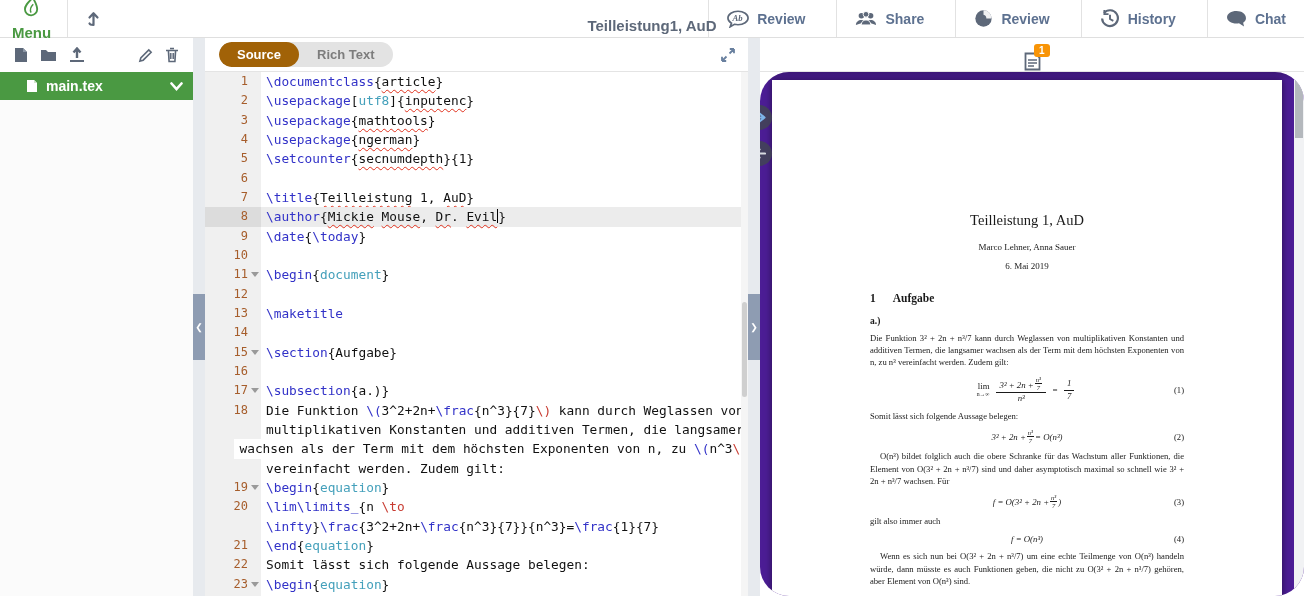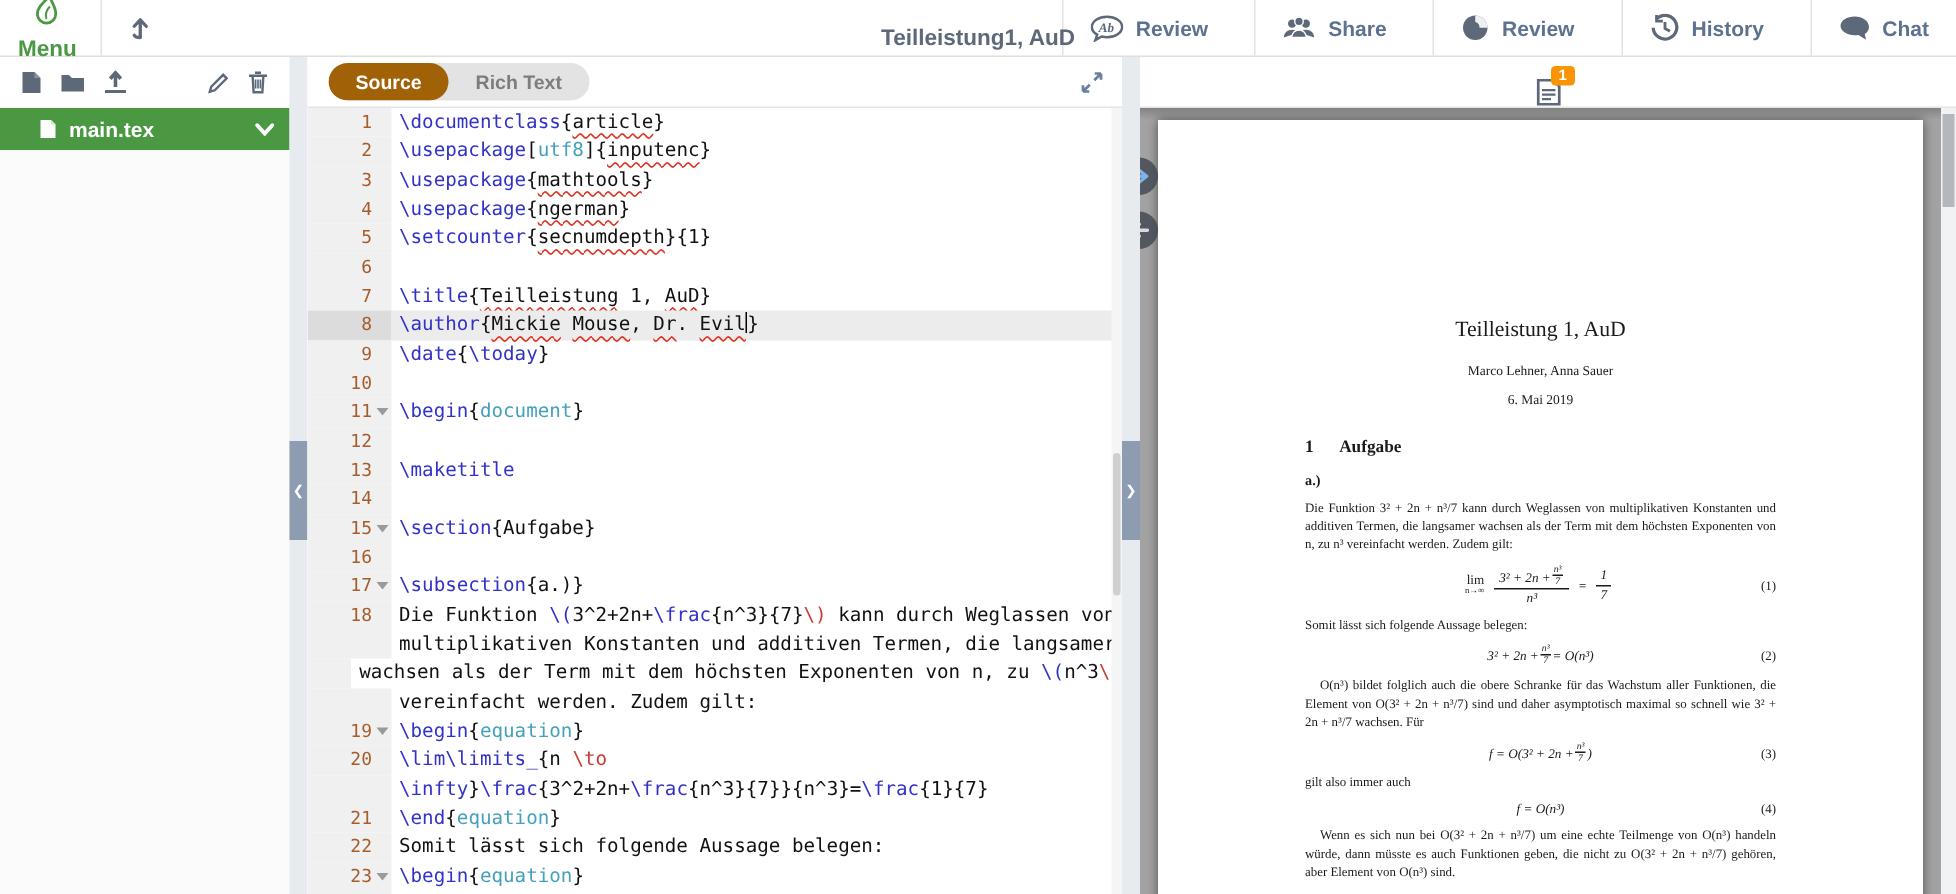--- a/index.html
+++ b/index.html
@@ -78,21 +78,21 @@
   .rc-main { display:flex; align-items:center; gap:8px; padding:0 12px 0 12px; font-size:14px;
              font-weight:700; }
   .rc-caret { display:flex; align-items:center; padding:0 10px; border-left:1px solid rgba(255,255,255,.45); }
   .rc-caret:after { content:''; border-left:4px solid transparent; border-right:4px solid transparent;
                     border-top:5px solid #fff; }
   .logs-btn { position:relative; color:#5d6879; display:flex; cursor:pointer; }
   .badge { position:absolute; top:-8px; right:-9px; background:#f89406; color:#fff; font-size:10px;
            font-weight:700; border-radius:3px; padding:1px 5px; }
   .dl-btn { color:#5d6879; display:flex; cursor:pointer; }
   .pdf-expand { margin-left:auto; color:#69809f; display:flex; cursor:pointer; }
-  .viewer { position:absolute; left:0; right:0; top:34px; bottom:0; background:#a3a3a3; overflow:hidden; }
+  .viewer { position:absolute; left:0; right:0; top:34px; bottom:0; background:#4c1d95; overflow:hidden;border-radius:29px; }
   .viewer-topshadow { position:absolute; left:0; right:0; top:0; height:8px;
                       background:linear-gradient(rgba(0,0,0,.20), rgba(0,0,0,0)); z-index:3; }
   .page { position:absolute; left:12px; top:8px; width:510px; height:640px; background:#fff;
           box-shadow:0 0 7px rgba(0,0,0,.5); z-index:1; }
   .page-inner { width:314px; margin:0 auto; padding-top:132px; color:#1a1a1a;
                 font-family:"Liberation Serif", serif; }
   .p-title { text-align:center; font-size:14.5px; }
   .p-authors { text-align:center; font-size:9px; margin-top:13px; }
   .p-date { text-align:center; font-size:9px; margin-top:9px; }
   .p-sec { margin-top:21px; font-weight:700; font-size:11.5px; display:flex; gap:17px; }

